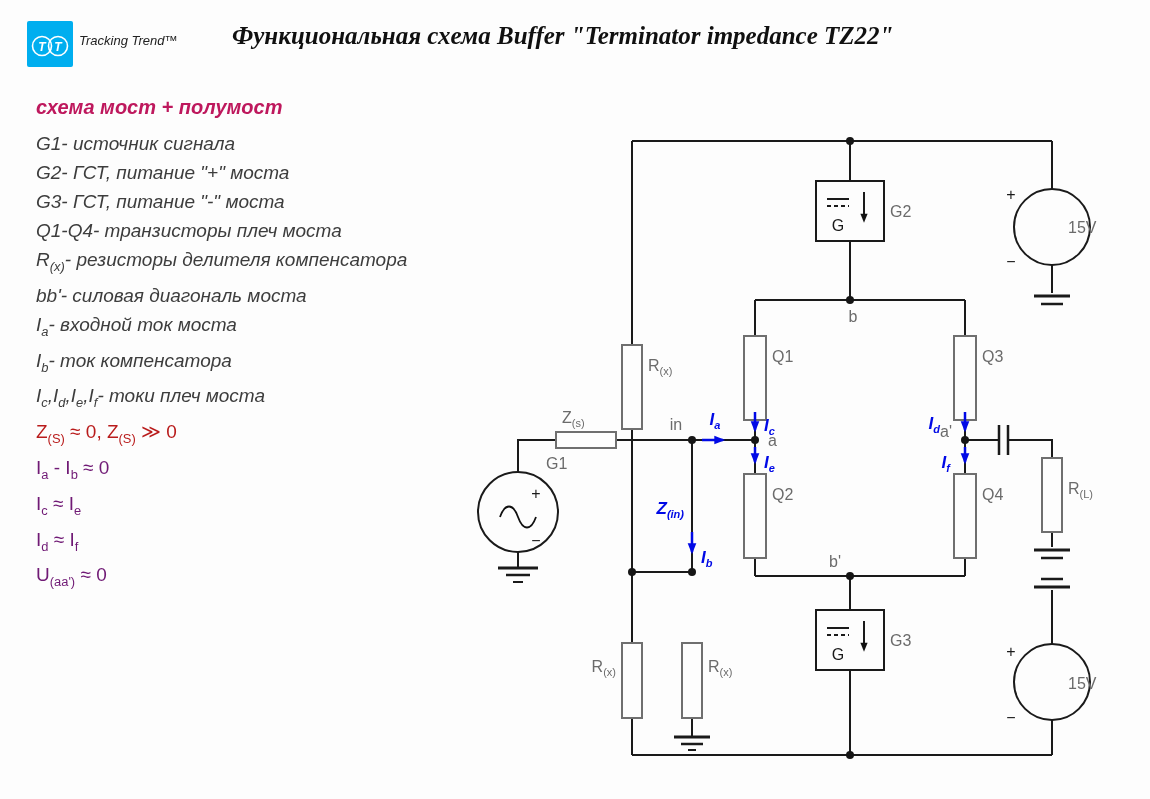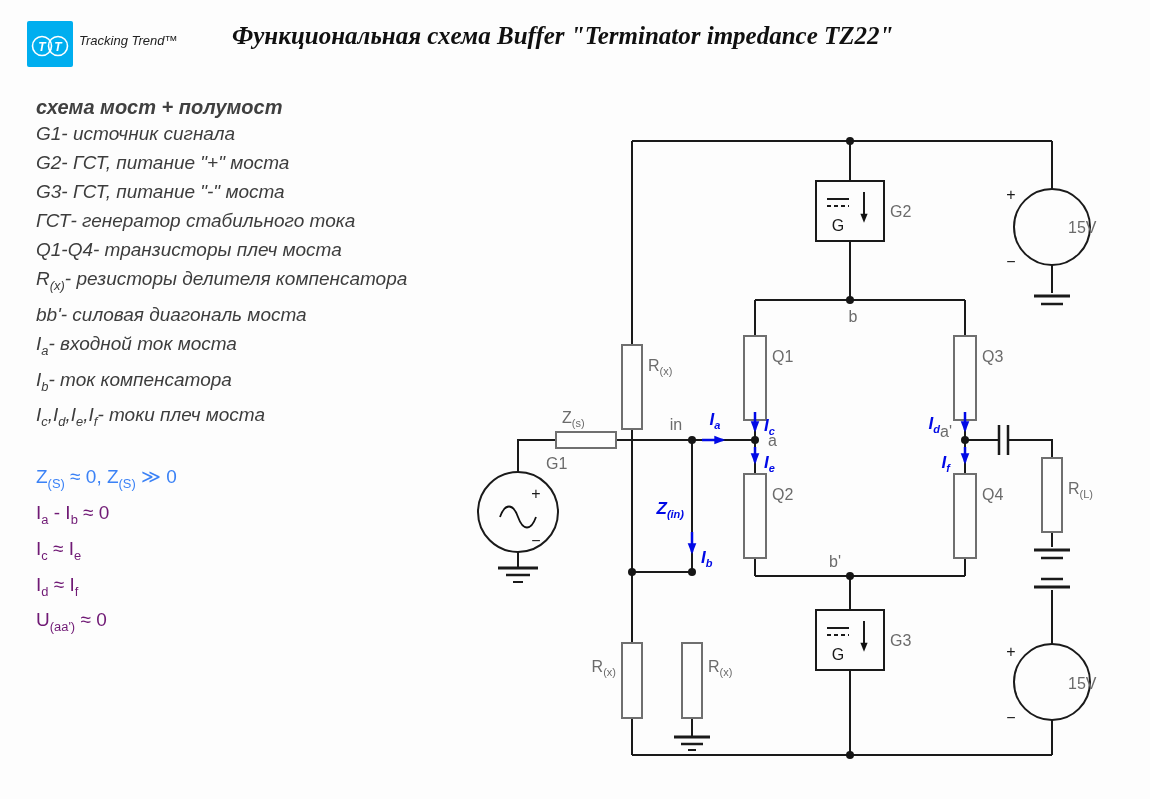--- a/index.html
+++ b/index.html
@@ -9,23 +9,23 @@
   }
   sub { font-size:68%; }
 
   
   #logo { position:absolute; left:27px; top:21px; }
   #brand { position:absolute; left:79px; top:33px; font:italic 13px "Liberation Sans",sans-serif; color:#222; }
   #title { position:absolute; left:232px; top:22px; font:italic 600 25px "Liberation Serif",serif; color:#101010; white-space:nowrap; }
 
   
   #legend { position:absolute; left:36px; top:96px; width:430px; }
-  .lg-head { font:italic bold 20px "Liberation Sans",sans-serif; color:#404040; margin-bottom:0; }
+  .lg-head { font:italic bold 20px "Liberation Sans",sans-serif; color:#be185d; margin-bottom:10px; }
   .lg-item { font:italic 19px "Liberation Sans",sans-serif; color:#3d3d3d; line-height:29px; white-space:nowrap; }
-  .lg-cond-head { font:19px "Liberation Sans",sans-serif; color:#3b82f6; margin-top:26px; line-height:29px; white-space:nowrap; }
+  .lg-cond-head { font:19px "Liberation Sans",sans-serif; color:#b91c1c; line-height:29px; white-space:nowrap; }
   .lg-cond { font:19px "Liberation Sans",sans-serif; color:#701a75; line-height:29px; white-space:nowrap; }
 
   
   #circuit { position:absolute; left:0; top:0; }
   .w    { stroke:#1a1a1a; stroke-width:2; fill:none; }
   .comp { stroke:#6f6f6f; stroke-width:2; fill:#fdfdfd; }
   .srcbox { stroke:#1a1a1a; stroke-width:2; fill:#fdfdfd; }
   .dot  { fill:#161616; }
   .cw   { stroke:#0009e6; stroke-width:2.5; fill:none; }
   .lbl  { font-family:"Liberation Sans",sans-serif; font-size:16px; fill:#6b6b6b; }
@@ -44,21 +44,20 @@
   <text x="31" y="30" text-anchor="middle" font-size="12" font-style="italic" font-weight="bold" fill="#ffffff">T</text>
 </svg>
 <div id="brand">Tracking Trend™</div>
 <div id="title">Функциональная схема Buffer "Terminator impedance TZ22"</div>
 
 <div id="legend">
   <div class="lg-head">схема мост + полумост</div>
   <div class="lg-item">G1- источник сигнала</div>
   <div class="lg-item">G2- ГСТ, питание "+" моста</div>
   <div class="lg-item">G3- ГСТ, питание "-" моста</div>
-  <div class="lg-item">ГСТ- генератор стабильного тока</div>
   <div class="lg-item">Q1-Q4- транзисторы плеч моста</div>
   <div class="lg-item">R<sub>(x)</sub>- резисторы делителя компенсатора</div>
   <div class="lg-item">bb'- силовая диагональ моста</div>
   <div class="lg-item">I<sub>a</sub>- входной ток моста</div>
   <div class="lg-item">I<sub>b</sub>- ток компенсатора</div>
   <div class="lg-item">I<sub>c</sub>,I<sub>d</sub>,I<sub>e</sub>,I<sub>f</sub>- токи плеч моста</div>
   <div class="lg-cond-head">Z<sub>(S)</sub> ≈ 0, Z<sub>(S)</sub> ≫ 0</div>
   <div class="lg-cond">I<sub>a</sub> - I<sub>b</sub> ≈ 0</div>
   <div class="lg-cond">I<sub>c</sub> ≈ I<sub>e</sub></div>
   <div class="lg-cond">I<sub>d</sub> ≈ I<sub>f</sub></div>

